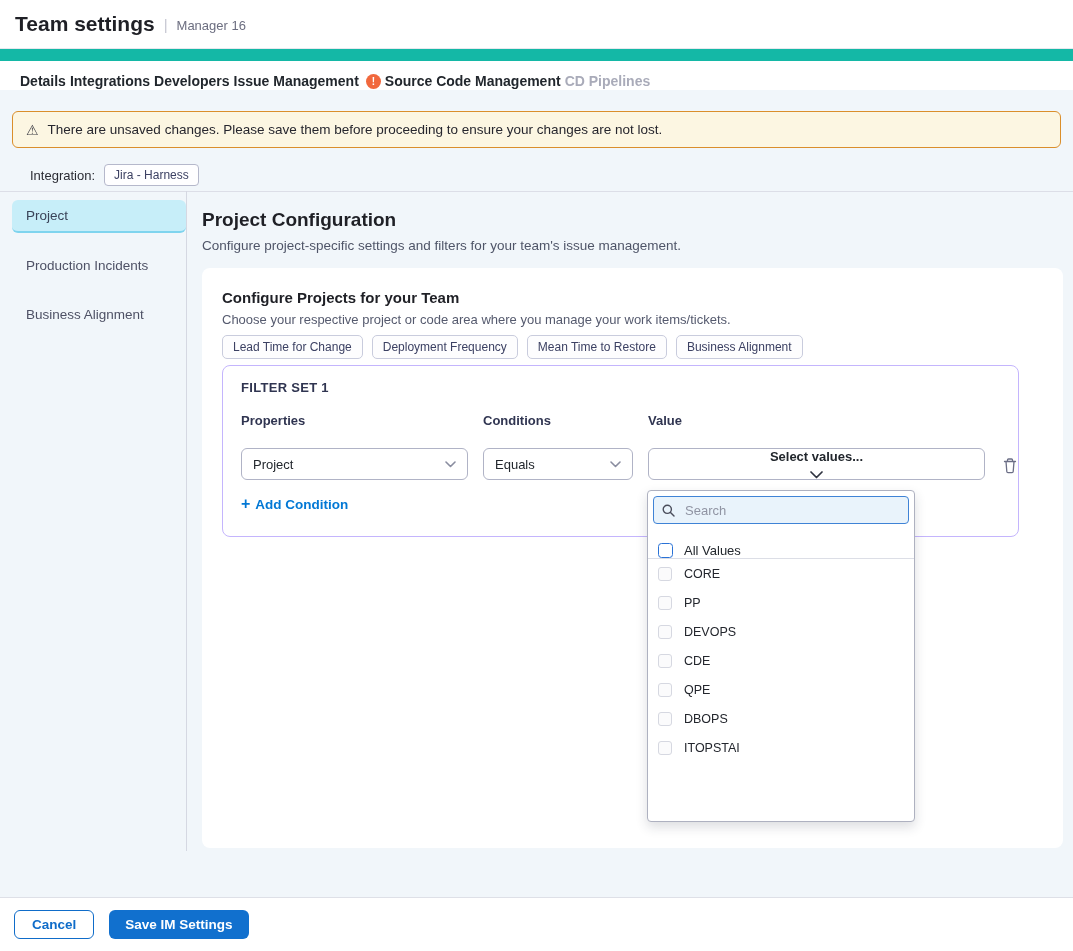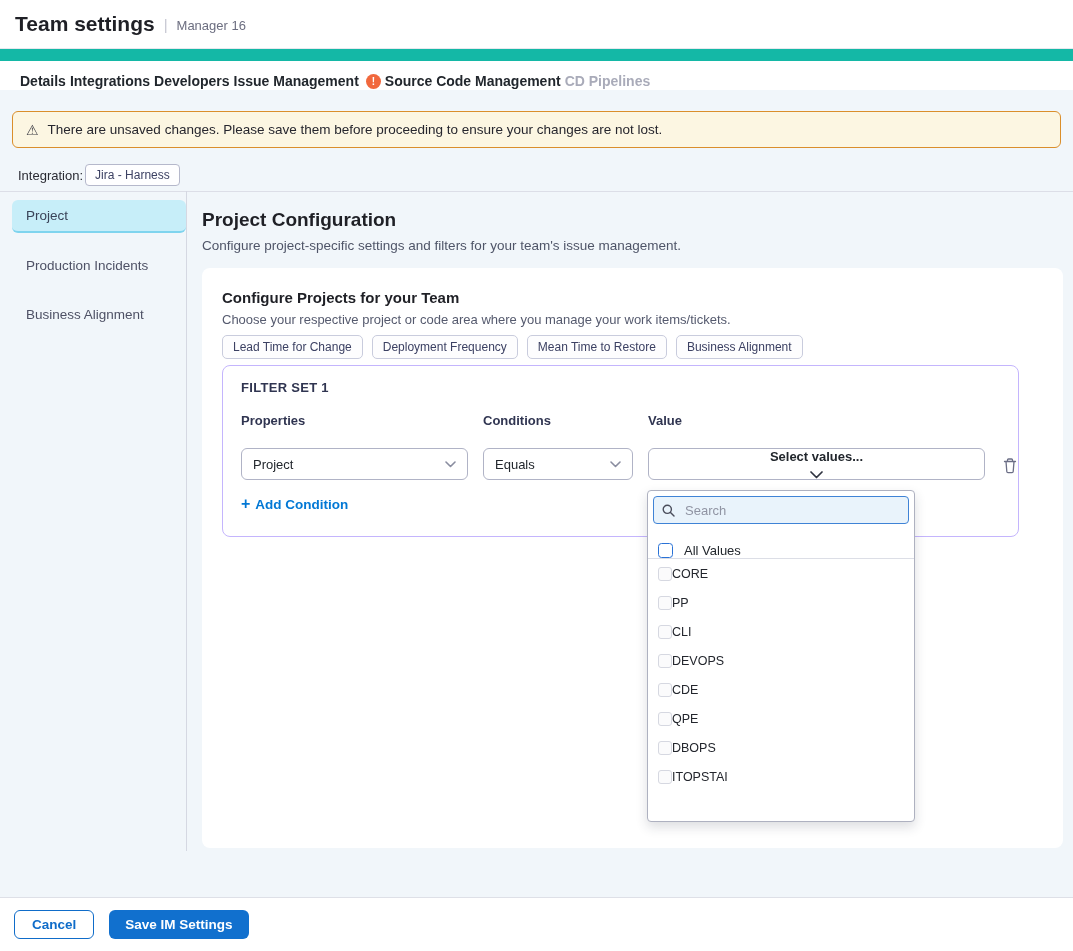--- a/index.html
+++ b/index.html
@@ -27,21 +27,21 @@
   
   .content-bg { position:absolute; top:90px; left:0; right:0; height:807px; background:#F1F6FA; }
 
   
   .banner { position:absolute; left:12px; top:21px; width:1049px; height:37px; background:#FCF6E2;
             border:1.5px solid #DA8E2B; border-radius:6px; display:flex; align-items:center; padding:0 13px; }
   .banner-icon { font-size:14px; color:#3A3A42; margin-right:9px; line-height:1; }
   .banner-text { font-size:13.5px; color:#26262E; }
 
   
-  .integration-row { position:absolute; left:18px; top:74px; display:flex; align-items:center; gap:2px; }
+  .integration-row { position:absolute; left:30px; top:74px; display:flex; align-items:center; gap:9px; }
   .integration-label { font-size:13px; color:#2A2B33; }
   .integration-chip { border:1px solid #B5B8CB; border-radius:4px; padding:3px 9px; font-size:12px;
             color:#3C4163; background:#FEFEFF; cursor:pointer; }
 
   
   .panel-top-line { position:absolute; left:0; right:0; top:101px; height:1px; background:#DCDEE7; }
   .sidebar-divider { position:absolute; left:186px; top:101px; width:1px; height:660px; background:#D5D8E2; }
 
   
   .side-item { position:absolute; left:12px; width:174px; height:33px; display:flex; align-items:center;
@@ -93,21 +93,21 @@
   .search-wrap { position:relative; padding:5px 5px 4px 5px; }
   .search-input { width:100%; height:28px; border:1.8px solid #3F83D6; border-radius:4px; background:#E9F3FB;
             padding:0 8px 0 31px; font-size:13px; color:#22272D; outline:none;
             font-family:"Liberation Sans","DejaVu Sans",sans-serif; }
   .search-input::placeholder { color:#9094A3; }
   .search-icon { position:absolute; left:14px; top:13px; }
   .all-values-row { height:31px; display:flex; align-items:flex-end; padding-left:10px; gap:11px;
             border-bottom:1px solid #DCDEE6; cursor:pointer; }
   .cb-blue { width:15px; height:15px; border:1.6px solid #2A72D6; border-radius:3.5px; background:#fff; flex:0 0 auto; }
   .all-values-label { font-size:13px; color:#22272D; }
-  .option-row { height:29px; display:flex; align-items:center; padding-left:10px; cursor:pointer; }
+  .option-row { height:29px; display:flex; align-items:center; padding-left:10px; gap:12px; cursor:pointer; }
   .cb-gray { width:14px; height:14px; border:1.4px solid #D6D8E1; border-radius:3px; background:#FBFBFC; flex:0 0 auto; }
   .option-label { font-size:12.5px; color:#23262D; }
 
   
   .footer { position:absolute; top:897px; left:0; right:0; height:54px; background:#fff;
             border-top:1px solid #DEE0E7; display:flex; align-items:center; padding-left:14px; gap:15px; }
   .btn { height:29px; border-radius:6px; font-size:13.5px; font-weight:700; display:flex;
             align-items:center; padding:0 17px; cursor:pointer;
             font-family:"Liberation Sans","DejaVu Sans",sans-serif; }
   .btn-cancel { background:#fff; border:1.6px solid #0F6CC9; color:#0F6CC9; }
@@ -241,24 +241,20 @@
     <div class="option-row">
       <span class="cb-gray"></span>
       <span class="option-label">CORE</span>
     </div>
     <div class="option-row">
       <span class="cb-gray"></span>
       <span class="option-label">PP</span>
     </div>
     <div class="option-row">
       <span class="cb-gray"></span>
-      <span class="option-label">CLI</span>
-    </div>
-    <div class="option-row">
-      <span class="cb-gray"></span>
       <span class="option-label">DEVOPS</span>
     </div>
     <div class="option-row">
       <span class="cb-gray"></span>
       <span class="option-label">CDE</span>
     </div>
     <div class="option-row">
       <span class="cb-gray"></span>
       <span class="option-label">QPE</span>
     </div>

